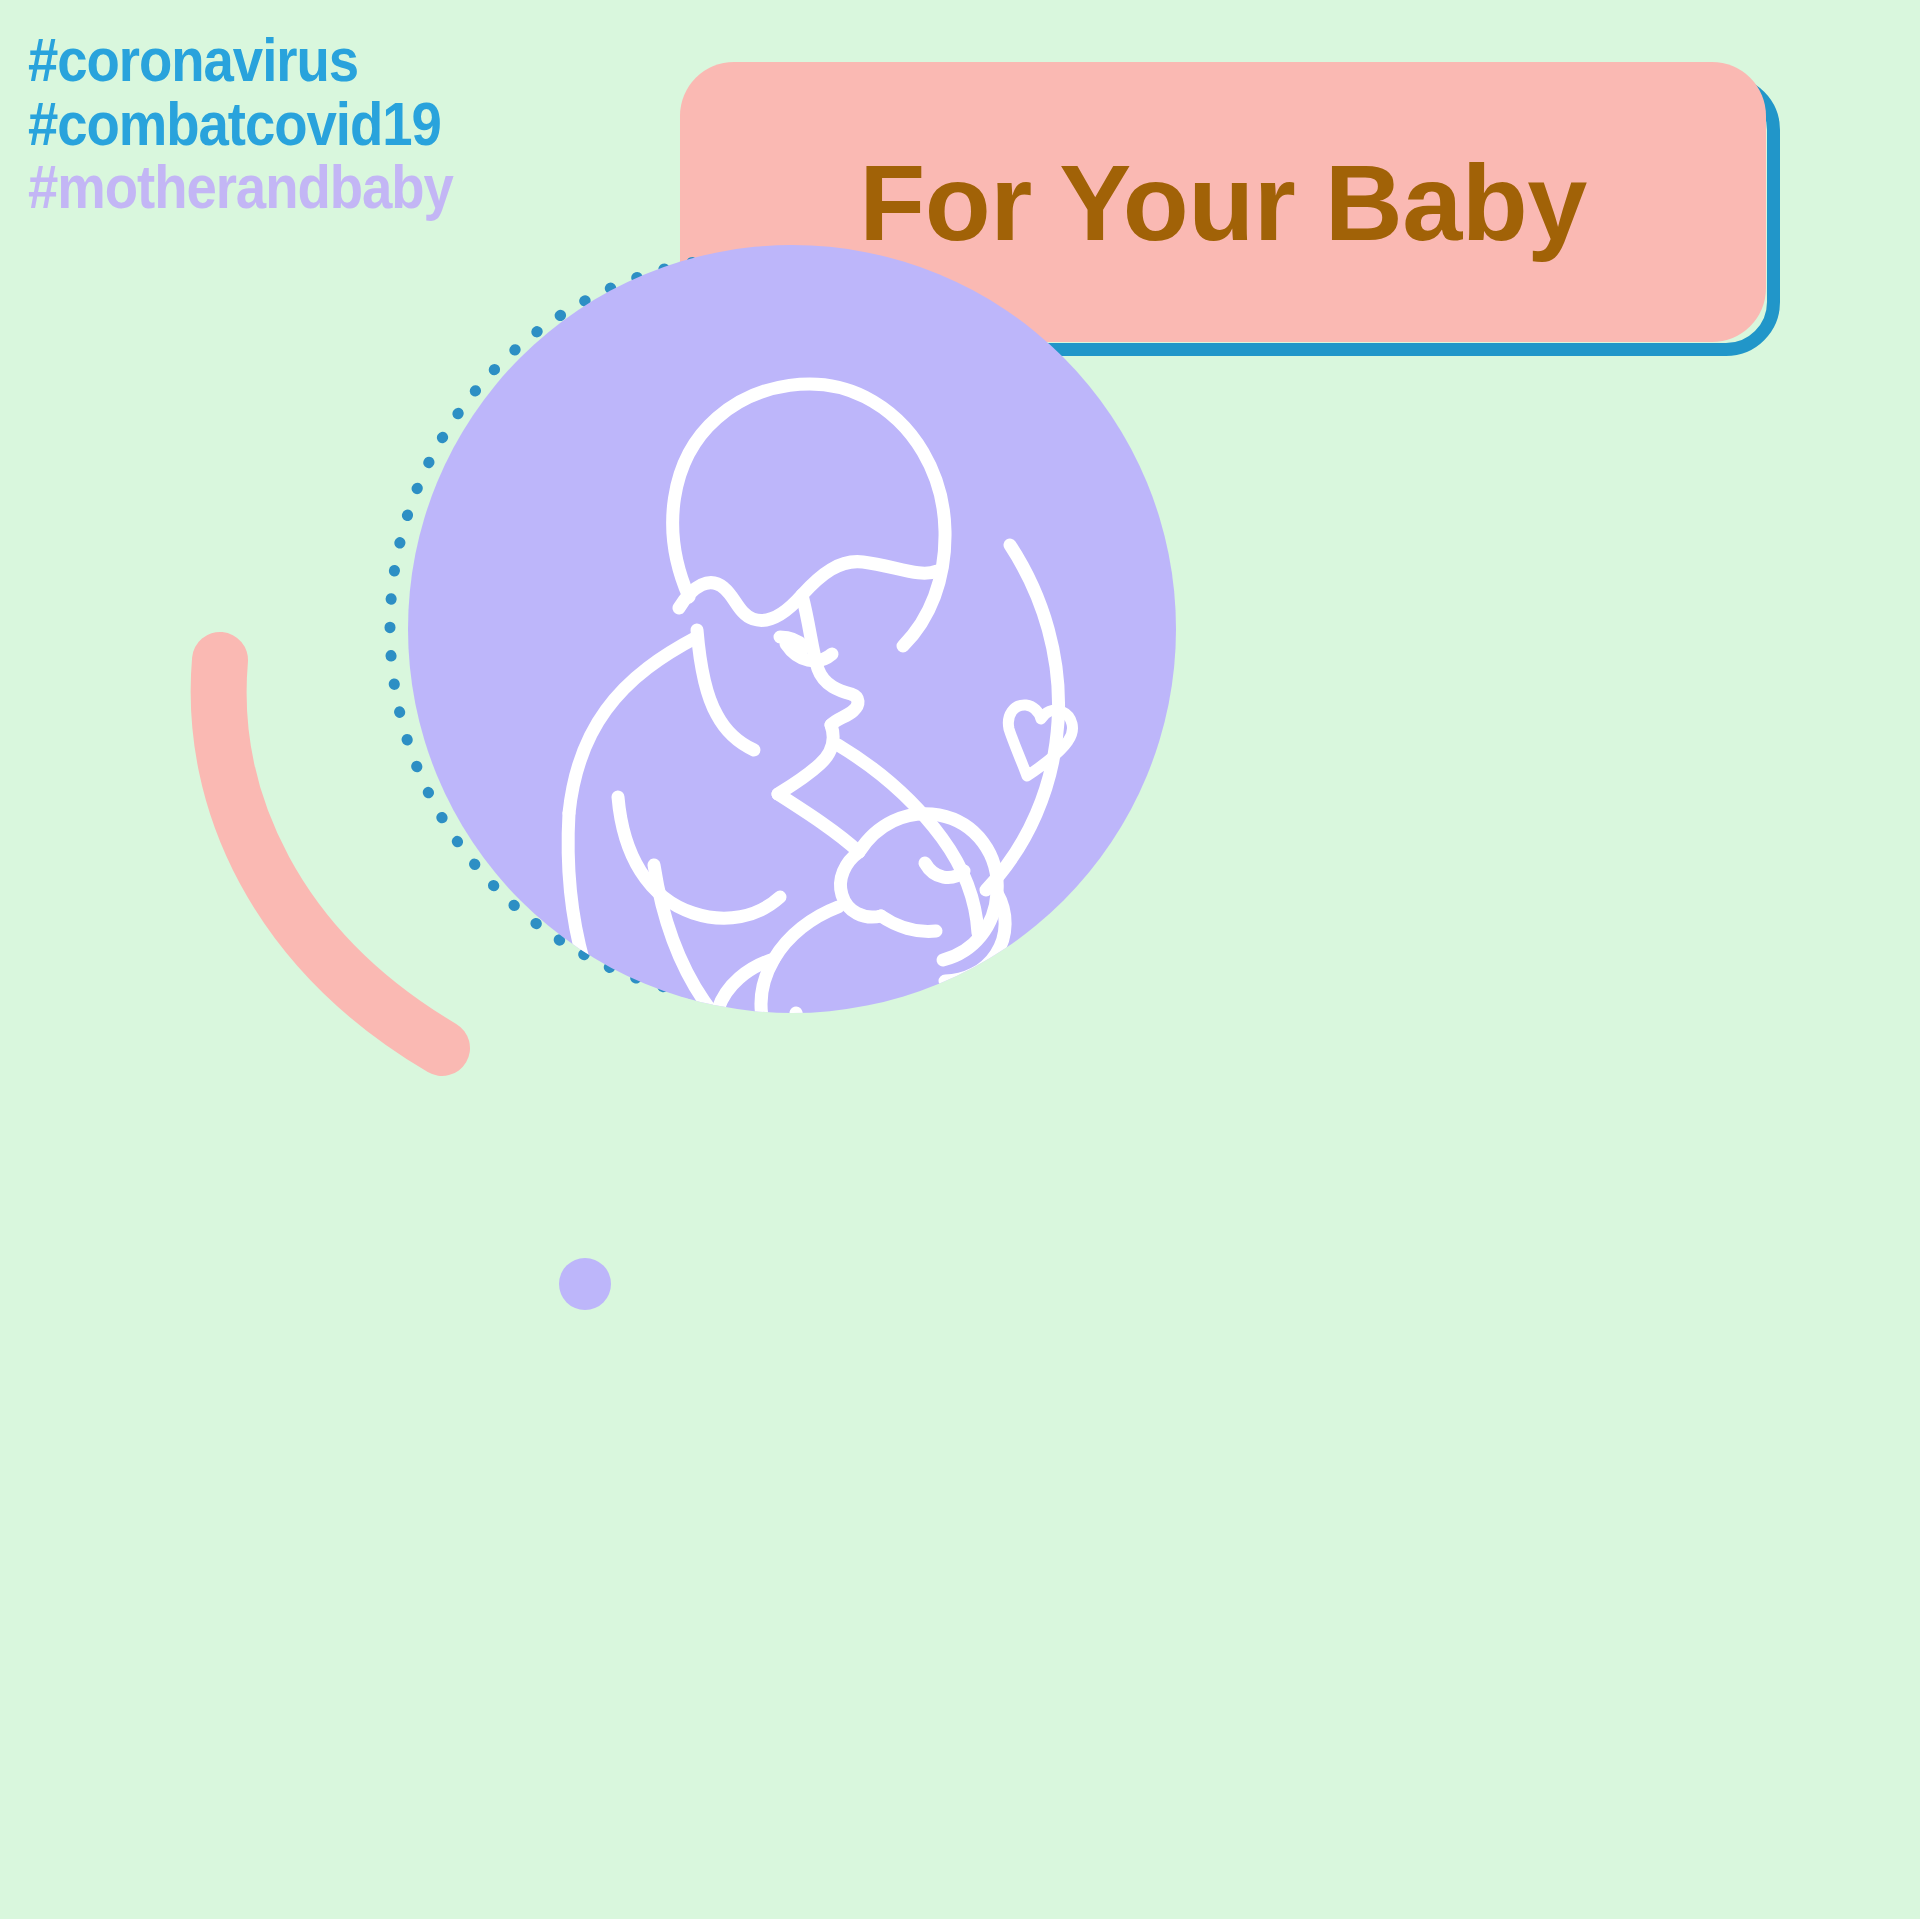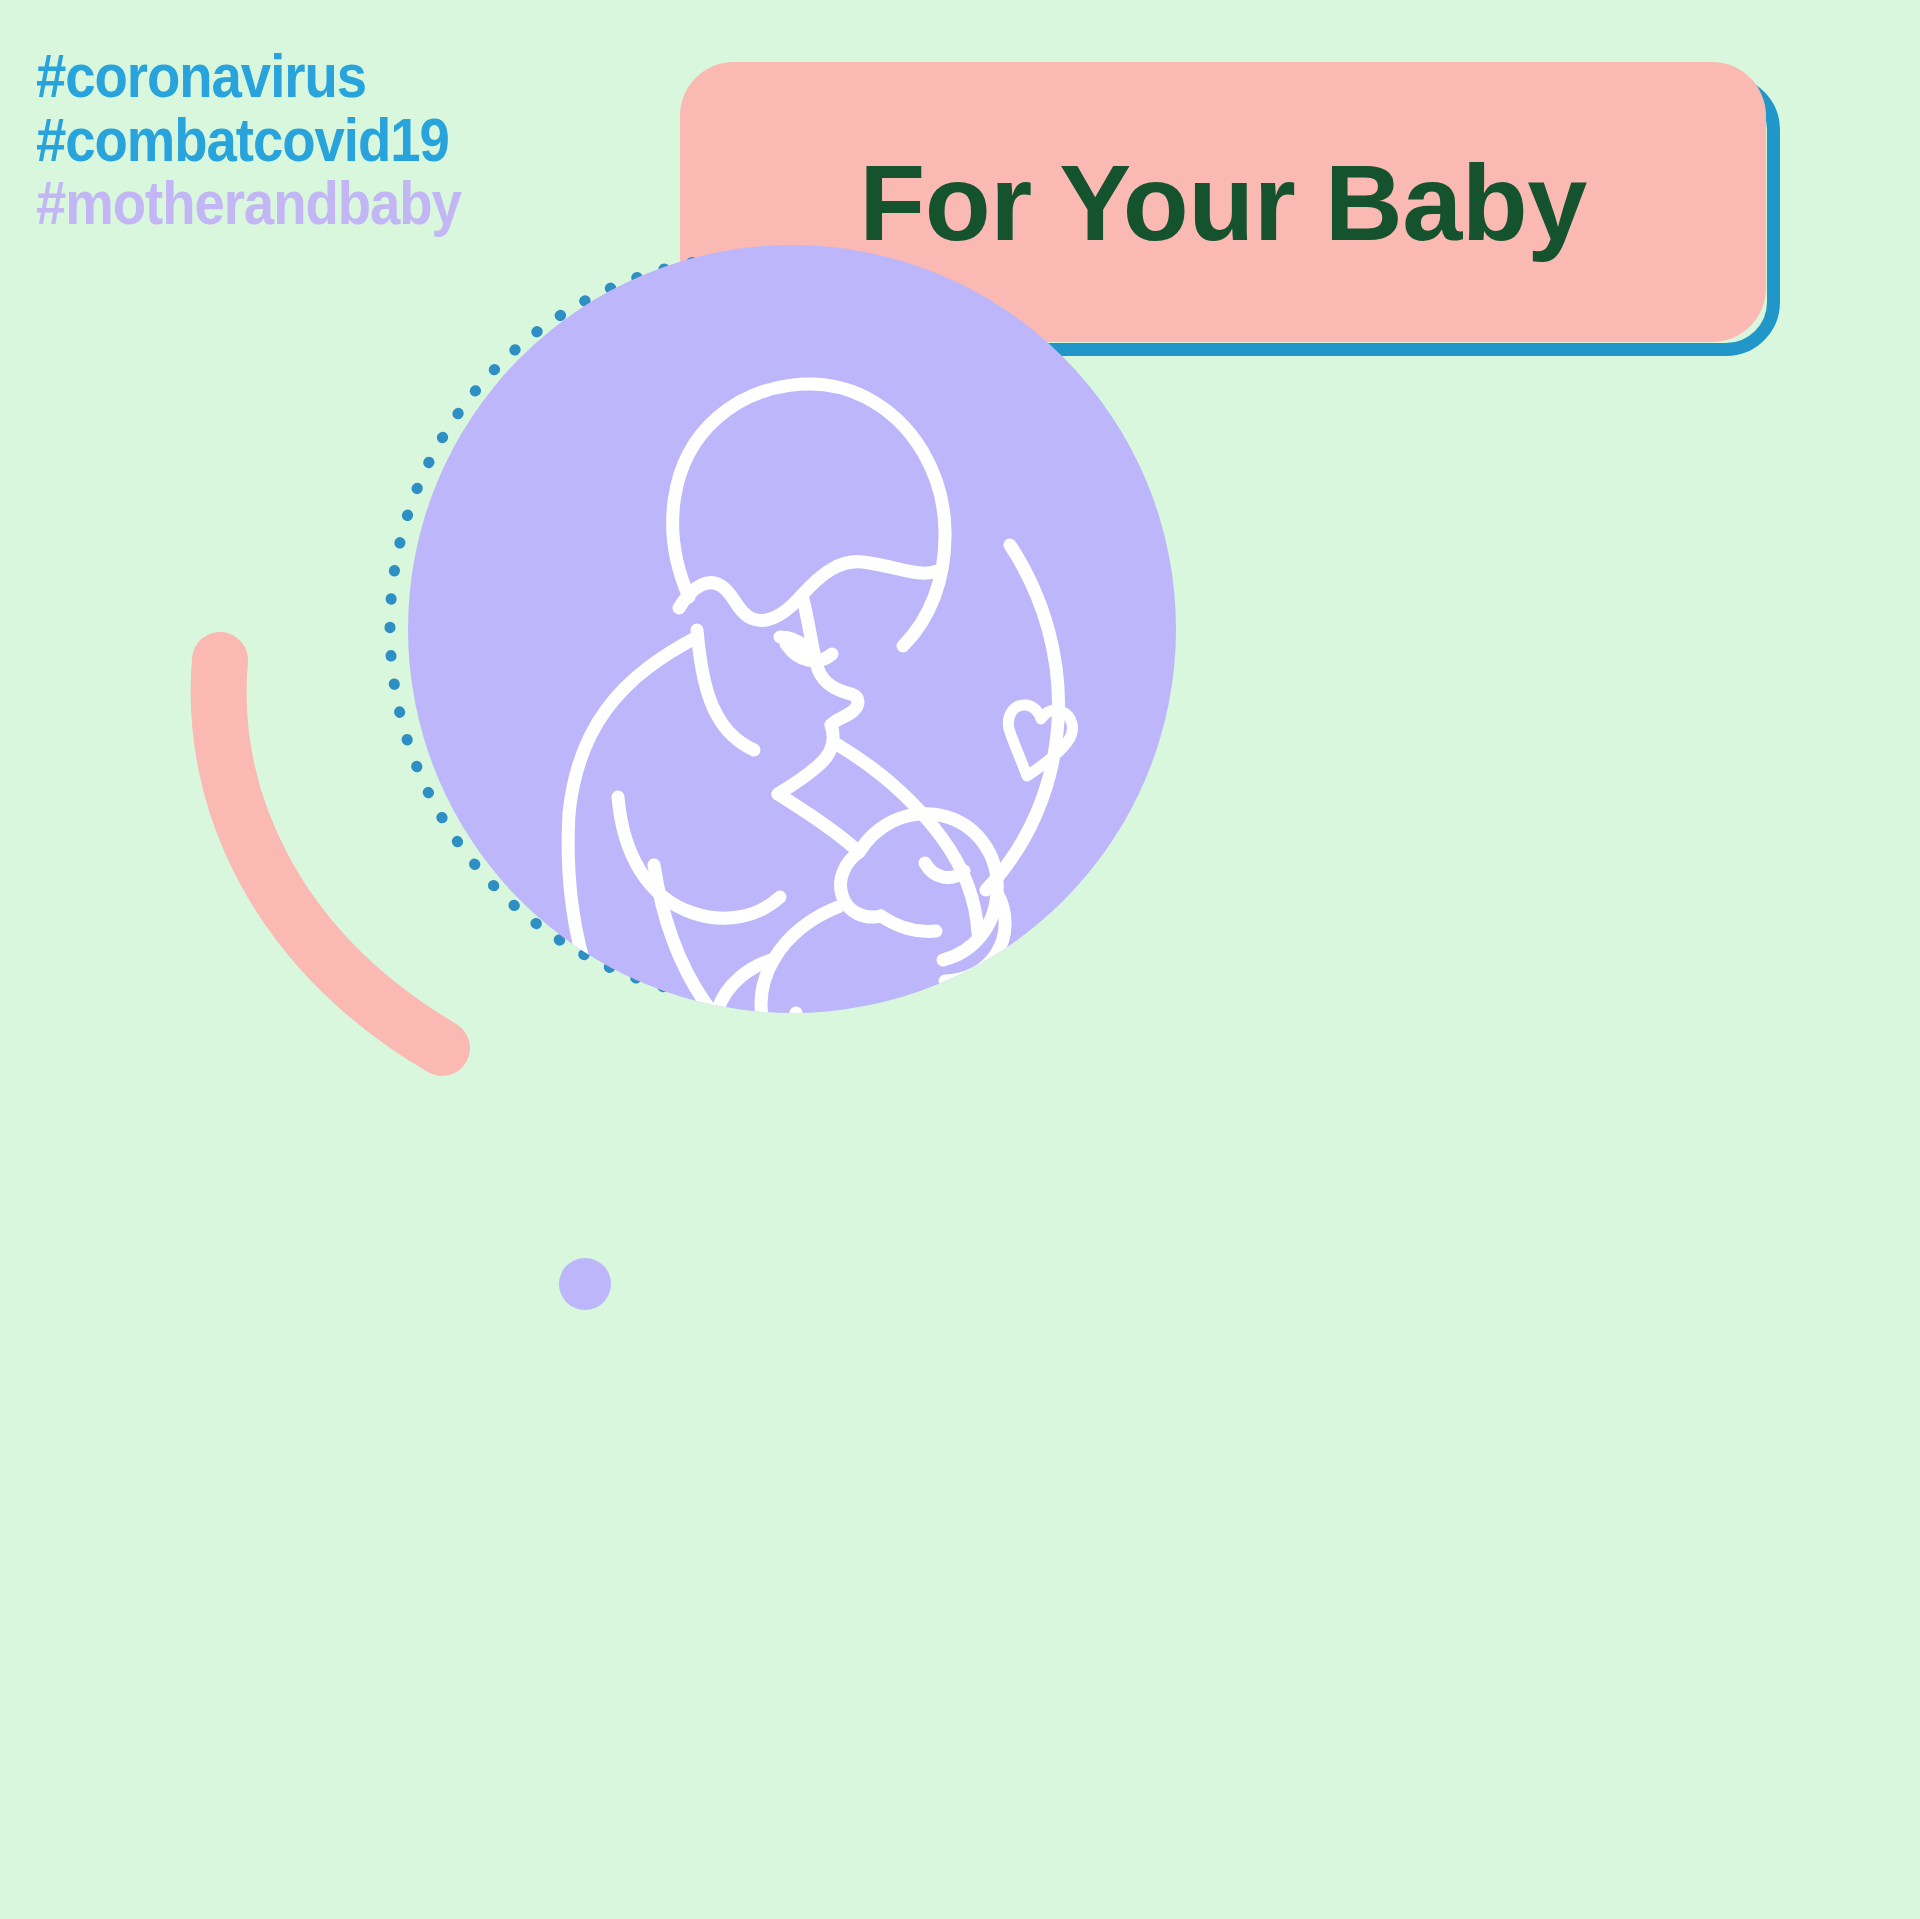--- a/index.html
+++ b/index.html
@@ -20,25 +20,24 @@
     left: 0; top: 0;
     width: 1920px;
     height: 1919px;
     background: #d9f7dd;
     overflow: hidden;
   }
 
   
   .hashtags {
     position: absolute;
-    left: 36px;
+    left: 28px;
     top: 30px;
     line-height: 0.96;
     user-select: none;
-    margin-top: 16px;
   }
   .hashtag {
     display: block;
     font-family: "Liberation Sans", sans-serif;
     font-weight: bold;
     font-size: 62px;
     letter-spacing: -1.2px;
     transform: scaleX(0.88);
     transform-origin: left center;
     white-space: nowrap;
@@ -101,21 +100,21 @@
   }
   .bubble-title {
     position: absolute;
     left: 0;
     top: 0;
     width: 1086px;
     height: 280px;
     display: flex;
     align-items: center;
     justify-content: center;
-    color: #14532d;
+    color: #a16207;
     font-family: "Liberation Sans", sans-serif;
     font-weight: bold;
     font-size: 108px;
     letter-spacing: -0.5px;
     white-space: nowrap;
     z-index: 4;
   }
 
   
   .dotted-circle {

